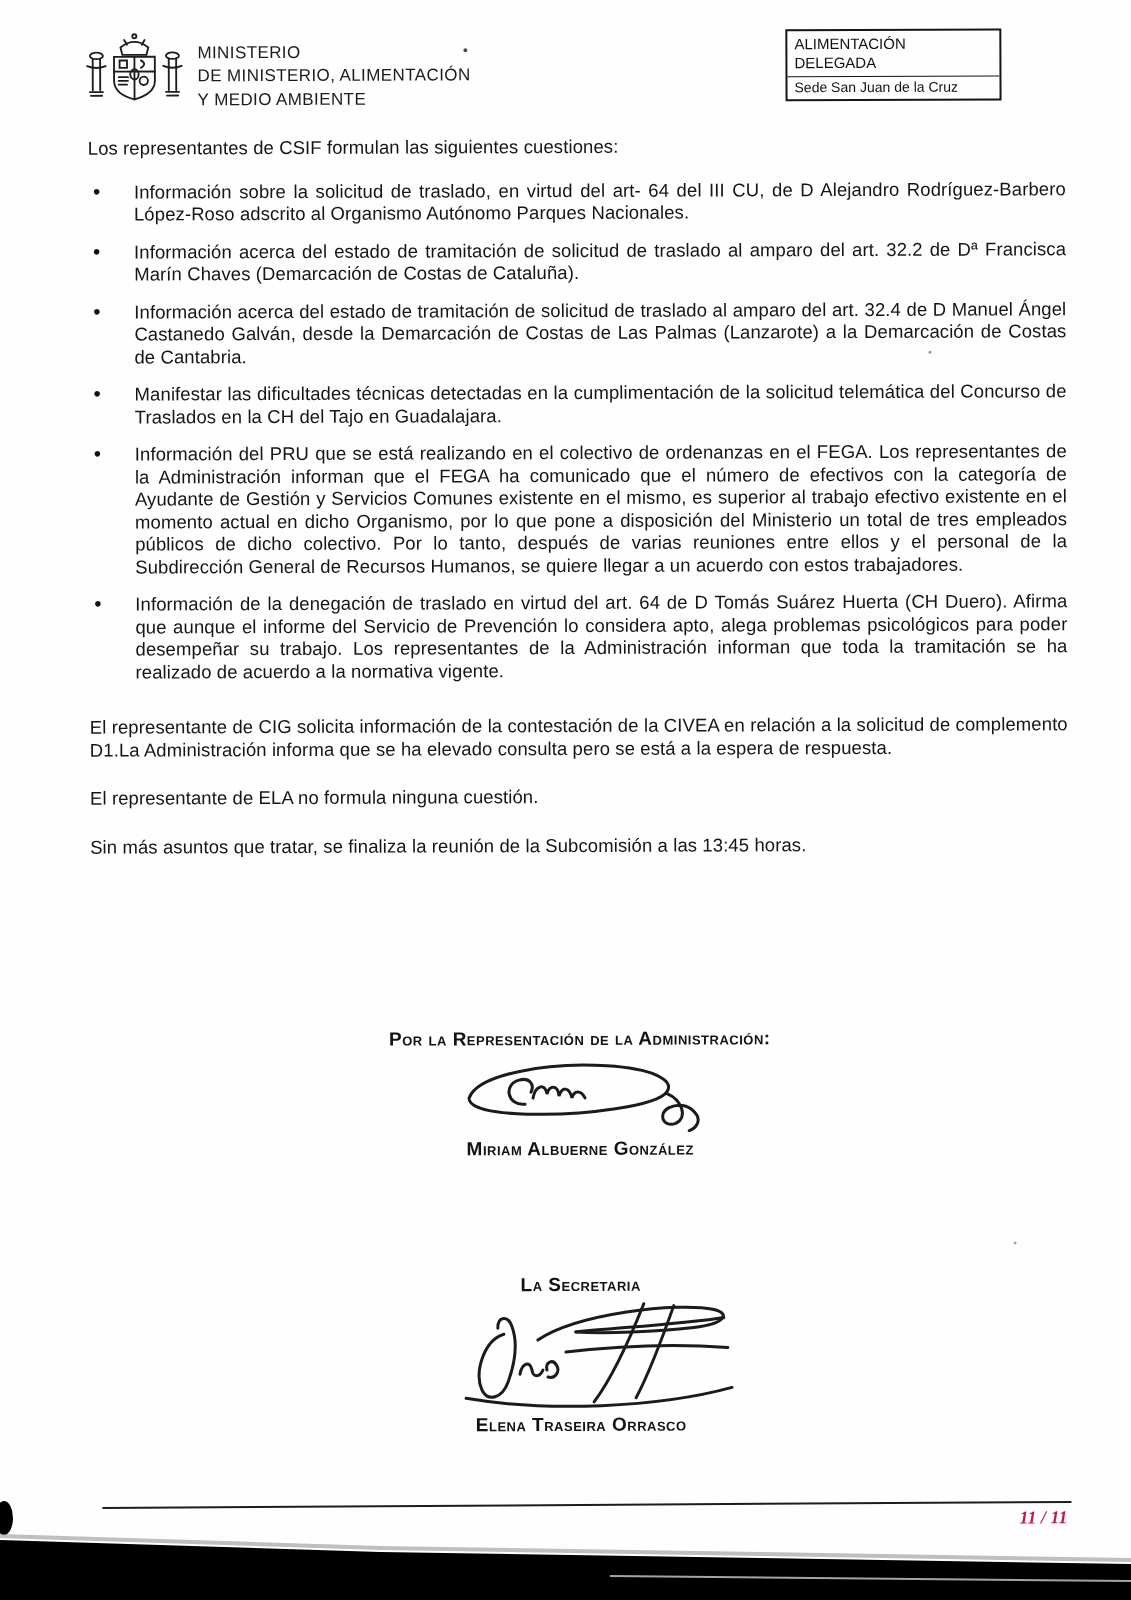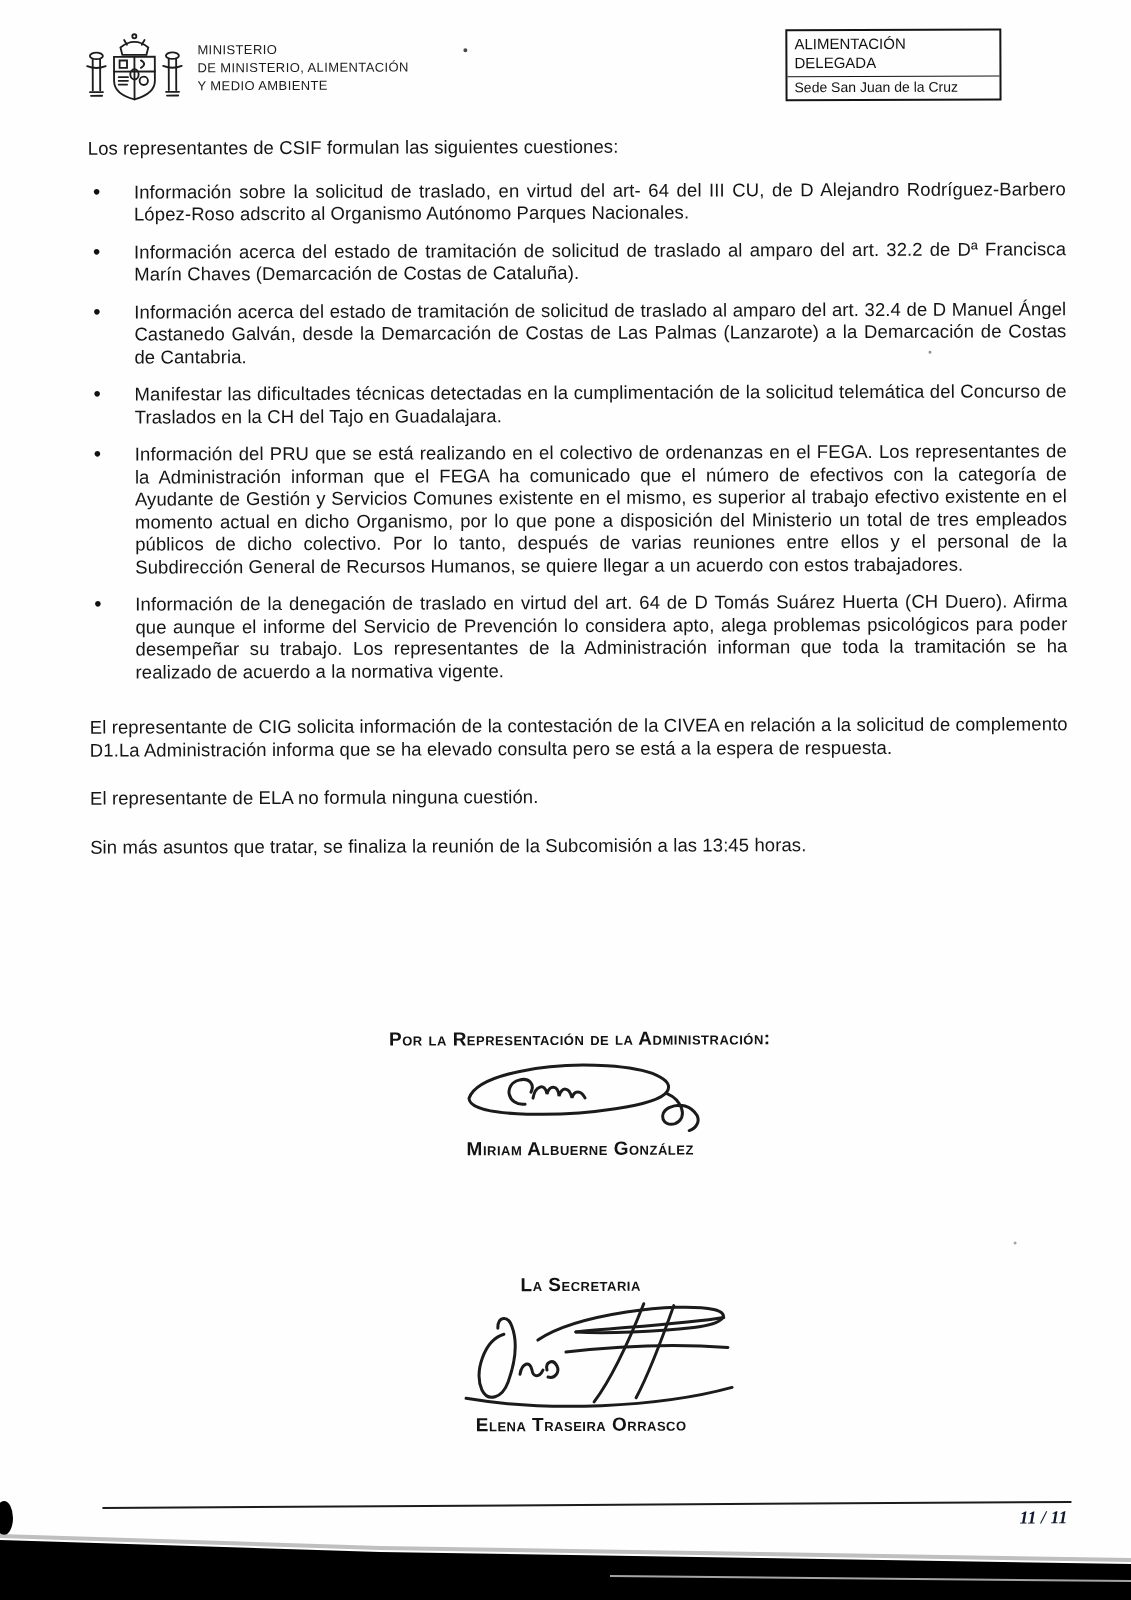--- a/index.html
+++ b/index.html
@@ -12,21 +12,21 @@
     color: #141414;
     font-family: "Liberation Sans", sans-serif;
     margin: 0 auto;
   }
   .skew { position: absolute; inset: 0; transform: rotate(-0.2deg); }
 
   
   .logo { position: absolute; left: 86px; top: 26px; width: 102px; height: 90px; }
   .ministry {
     position: absolute; left: 200px; top: 40px;
-    font-size: 13px; line-height: 1.38; letter-spacing: 0.4px; color: #1b1b1b;
+    font-size: 17px; line-height: 1.38; letter-spacing: 0.4px; color: #1b1b1b;
   }
   .subbox {
     position: absolute; left: 788px; top: 30px; width: 216px;
     border: 2px solid #151515;
     font-size: 15px; line-height: 1.25; color: #111;
     padding: 4px 7px 0 7px;
   }
   .subbox .sede {
     font-size: 14px;
     border-top: 1.5px solid #151515;
@@ -62,21 +62,21 @@
   .sig-svg { display: block; margin: 4px auto 2px auto; }
 
   
   .footer-line {
     position: absolute; left: 100px; right: 62px; top: 1504px;
     border-top: 2px solid #1c1c1c; transform: rotate(-0.15deg);
   }
   .page-number {
     position: absolute; top: 1509px; right: 66px;
     font-family: "Liberation Serif", serif;
-    font-weight: bold; font-style: italic; font-size: 18px; color: #0f172a;
+    font-weight: bold; font-style: italic; font-size: 18px; color: #be185d;
   }
 
   
   .scan-edge { position: absolute; left: 0; top: 1470px; width: 1131px; height: 130px; }
   .speck { position: absolute; background: #4a4a4a; border-radius: 50%; }
   .speck1 { left: 466px; top: 48px; width: 4px; height: 4px; }
   .speck2 { left: 930px; top: 352px; width: 3px; height: 3px; opacity: .6; }
   .speck3 { left: 1012px; top: 1243px; width: 3px; height: 3px; opacity: .5; }
 </style>
 </head>

